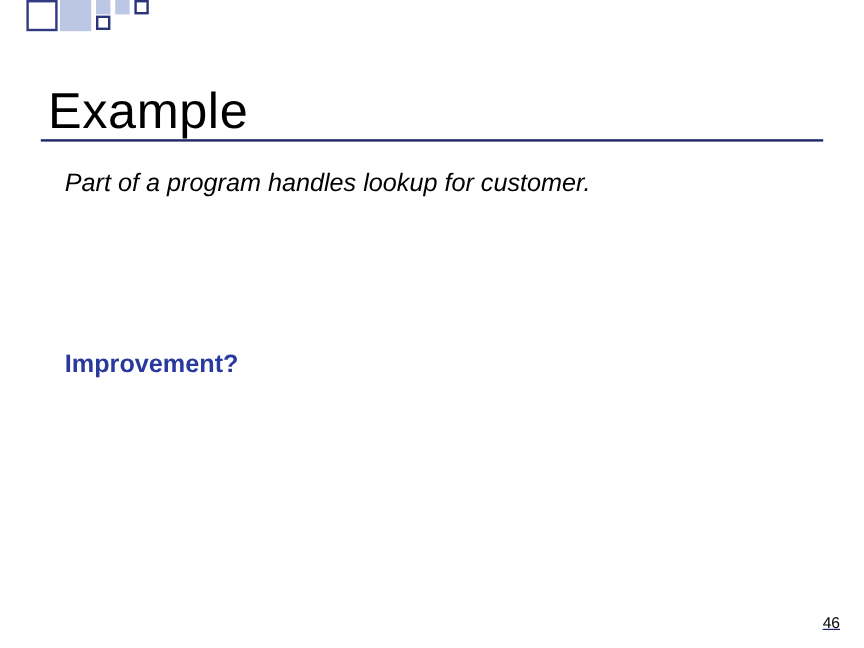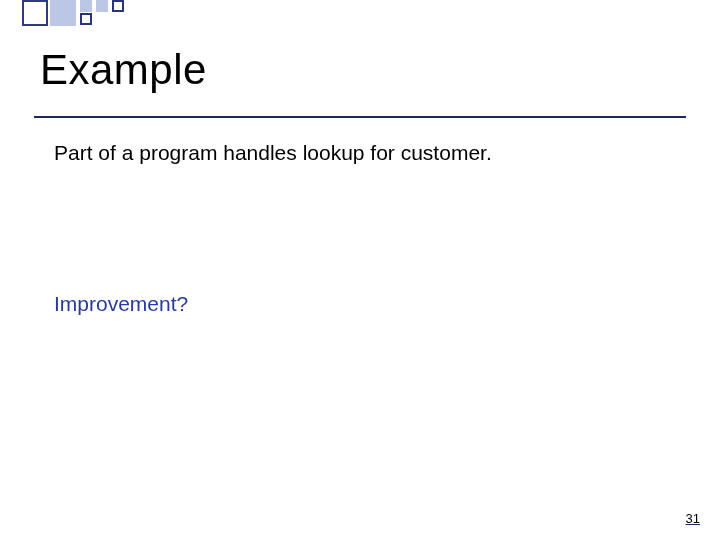--- a/index.html
+++ b/index.html
@@ -52,21 +52,21 @@
   }
   .sq-sm-outline2 {
     left: 90px; top: 0;
     width: 12px; height: 12px;
     border: 2px solid #29347a;
     background: transparent;
   }
   .title {
     position: absolute;
     left: 40px;
-    top: 46px;
+    top: 69px;
     font-size: 42px;
     color: #000;
     letter-spacing: 0.5px;
     text-align: center;
   }
   .rule {
     position: absolute;
     left: 34px;
     top: 116px;
     width: 652px;
@@ -77,27 +77,29 @@
     position: absolute;
     left: 54px;
     top: 140px;
     width: 600px;
     font-size: 21px;
     line-height: 1.28;
     color: #000;
   }
   .body p {
     margin: 0 0 4px 0;
+    font-style: italic;
   }
   .improve {
     position: absolute;
     left: 54px;
     top: 292px;
     font-size: 21px;
     color: #293a9e;
+    font-weight: bold;
   }
   .pagenum {
     position: absolute;
     right: 20px;
     bottom: 14px;
     font-size: 13px;
     color: #000;
     text-decoration: underline;
     text-decoration-color: #1e2766;
   }
@@ -116,13 +118,13 @@
 
 <div class="title">Example</div>
 <div class="rule"></div>
 
 <div class="body">
   <p>Part of a program handles lookup for customer.</p>
 </div>
 
 <div class="improve">Improvement?</div>
 
-<div class="pagenum">31</div>
+<div class="pagenum">46</div>
 
 </body></html>

